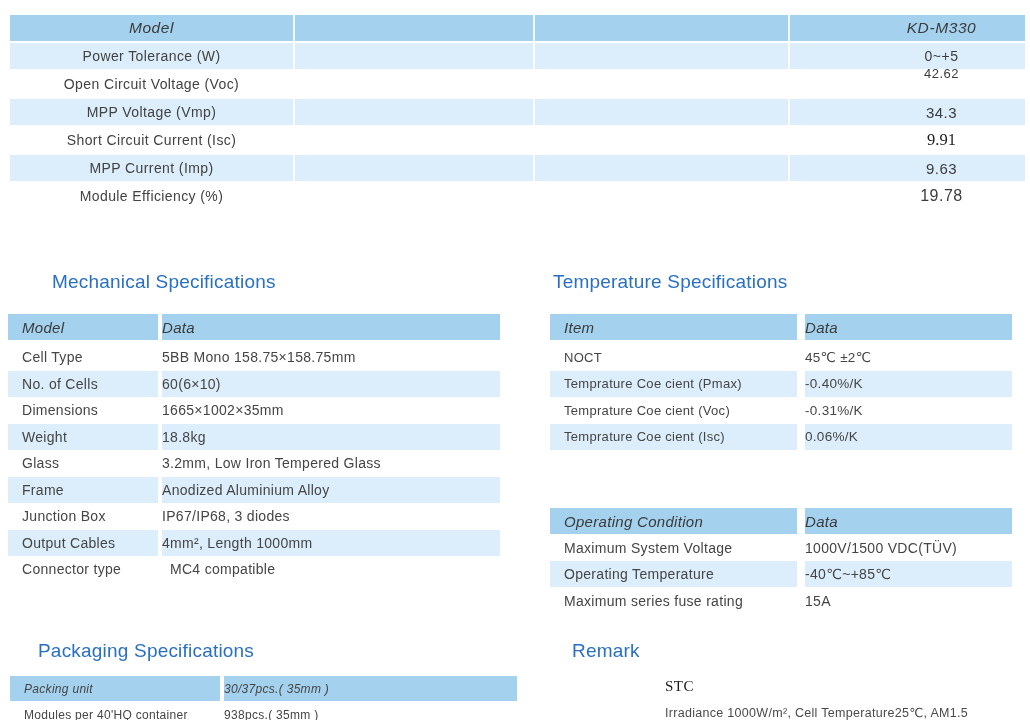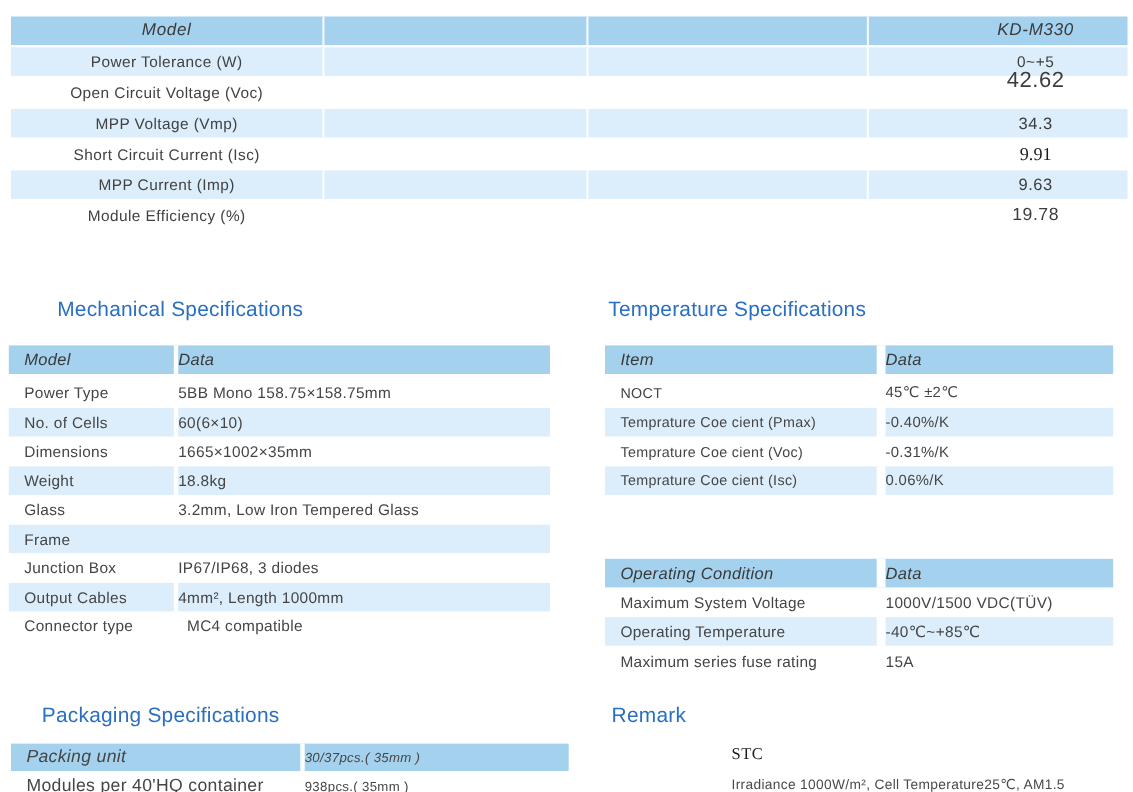--- a/index.html
+++ b/index.html
@@ -18,21 +18,21 @@
   #top-table .c1 { width:283px; display:flex; align-items:center; justify-content:center; }
   #top-table .c2 { width:240px; border-left:2px solid rgba(255,255,255,.85); }
   #top-table .c3 { width:255px; border-left:2px solid rgba(255,255,255,.85); }
   #top-table .c4 { flex:1; border-left:2px solid rgba(255,255,255,.85);
                    display:flex; align-items:center; justify-content:center; padding-left:68px;text-align:center; }
   #top-table .hd-label { font-size:15.5px; color:#3a3a3a; letter-spacing:.6px; }
   #top-table .lbl { font-size:14px; color:#424242; letter-spacing:.4px; }
   .v14 { font-size:14px; letter-spacing:.5px; color:#3c3c3c; }
   .v15 { font-size:15px; letter-spacing:.5px; color:#3c3c3c; }
   .v16 { font-size:16px; letter-spacing:.5px; color:#3c3c3c; }
-  .v17 { font-size:20px; letter-spacing:.5px; color:#3c3c3c; }
+  .v17 { font-size:13px; letter-spacing:.5px; color:#3c3c3c; }
   .lift { transform:translateY(-11px); }
   .serif { font-family:"Liberation Serif","DejaVu Serif",serif; color:#1c1c1c; font-size:16.5px; letter-spacing:0; }
 
   
   .section-heading { font-size:19px; color:#2a70c2; letter-spacing:.2px; }
 
   
   .spec2 .trow { height:26px; margin-bottom:.5px; }
   .spec2 .lcell { display:flex; align-items:center; padding-left:14px; font-size:14px; letter-spacing:.3px; }
   .spec2 .dcell { flex:1; display:flex; align-items:center; 
@@ -46,21 +46,21 @@
   #temp-table .lcell { width:247px; font-size:13px; }
   #temp-table .dcell { border-left:8px solid #ffffff; font-size:13.5px; }
   #temp-table .hcell { font-size:15px; }
 
   #oper-table { left:550px; top:480px; width:462px;margin-top:28px; }
   #oper-table .lcell { width:247px; }
   #oper-table .dcell { border-left:8px solid #ffffff; }
 
   #pack-table { left:10px; top:676px; width:507px; }
   #pack-table .trow { height:25px; margin-bottom:1px; }
-  #pack-table .lcell { width:263px; font-size:16px; }
+  #pack-table .lcell { width:210px; font-size:12px; }
   #pack-table .dcell { border-left:4px solid #ffffff; font-size:12px; }
 
   
   #remark-stc { left:665px; top:678px; font-family:"Liberation Serif","DejaVu Serif",serif;
                 font-size:15px; color:#1c1c1c; letter-spacing:.5px; }
   #remark-line { left:665px; top:705px; font-size:12.5px; color:#4a4a4a; letter-spacing:.3px; }
 </style>
 </head>
 <body>
 
@@ -129,41 +129,42 @@
 </div>
 
 <div class="abs section-heading" style="left:52px; top:271px;">Mechanical Specifications</div>
 
 <div id="mech-table" class="abs spec2">
   <div class="trow bg-head" style="margin-bottom:4px;">
     <div class="lcell hcell">Model</div>
     <div class="dcell hcell">Data</div>
   </div>
   <div class="trow bg-white">
-    <div class="lcell">Power Type</div>
+    <div class="lcell">Cell Type</div>
     <div class="dcell">5BB Mono 158.75×158.75mm</div>
   </div>
   <div class="trow bg-blue">
     <div class="lcell">No. of Cells</div>
     <div class="dcell">60(6×10)</div>
   </div>
   <div class="trow bg-white">
     <div class="lcell">Dimensions</div>
     <div class="dcell">1665×1002×35mm</div>
   </div>
   <div class="trow bg-blue">
     <div class="lcell">Weight</div>
     <div class="dcell">18.8kg</div>
   </div>
   <div class="trow bg-white">
     <div class="lcell">Glass</div>
     <div class="dcell">3.2mm, Low Iron Tempered Glass</div>
   </div>
   <div class="trow bg-blue">
     <div class="lcell">Frame</div>
+    <div class="dcell">Anodized Aluminium Alloy</div>
   </div>
   <div class="trow bg-white">
     <div class="lcell">Junction Box</div>
     <div class="dcell">IP67/IP68, 3 diodes</div>
   </div>
   <div class="trow bg-blue">
     <div class="lcell">Output Cables</div>
     <div class="dcell">4mm², Length 1000mm</div>
   </div>
   <div class="trow bg-white">
@@ -222,15 +223,15 @@
   <div class="trow bg-head">
     <div class="lcell">Packing unit</div>
     <div class="dcell">30/37pcs.( 35mm )</div>
   </div>
   <div class="trow bg-white">
     <div class="lcell">Modules per 40'HQ container</div>
     <div class="dcell">938pcs.( 35mm )</div>
   </div>
 </div>
 
-<div class="abs section-heading" style="left:556px; top:640px;">Remark</div>
+<div class="abs section-heading" style="left:572px; top:640px;">Remark</div>
 <div id="remark-stc" class="abs">STC</div>
 <div id="remark-line" class="abs">Irradiance 1000W/m²,  Cell Temperature25℃,  AM1.5</div>
 
 </body></html>

